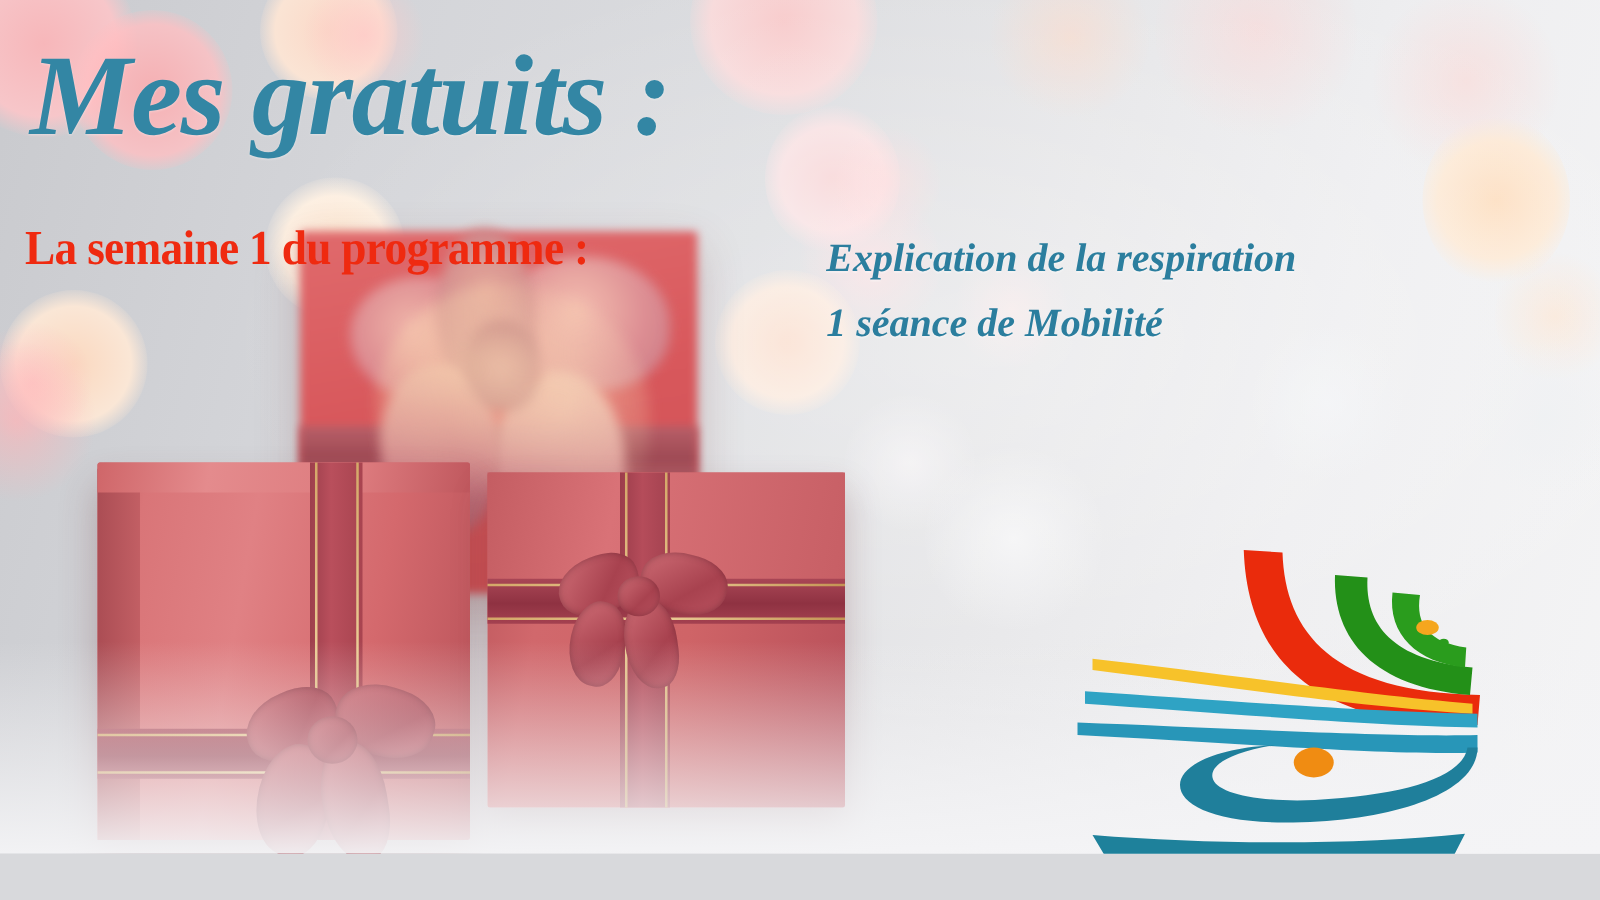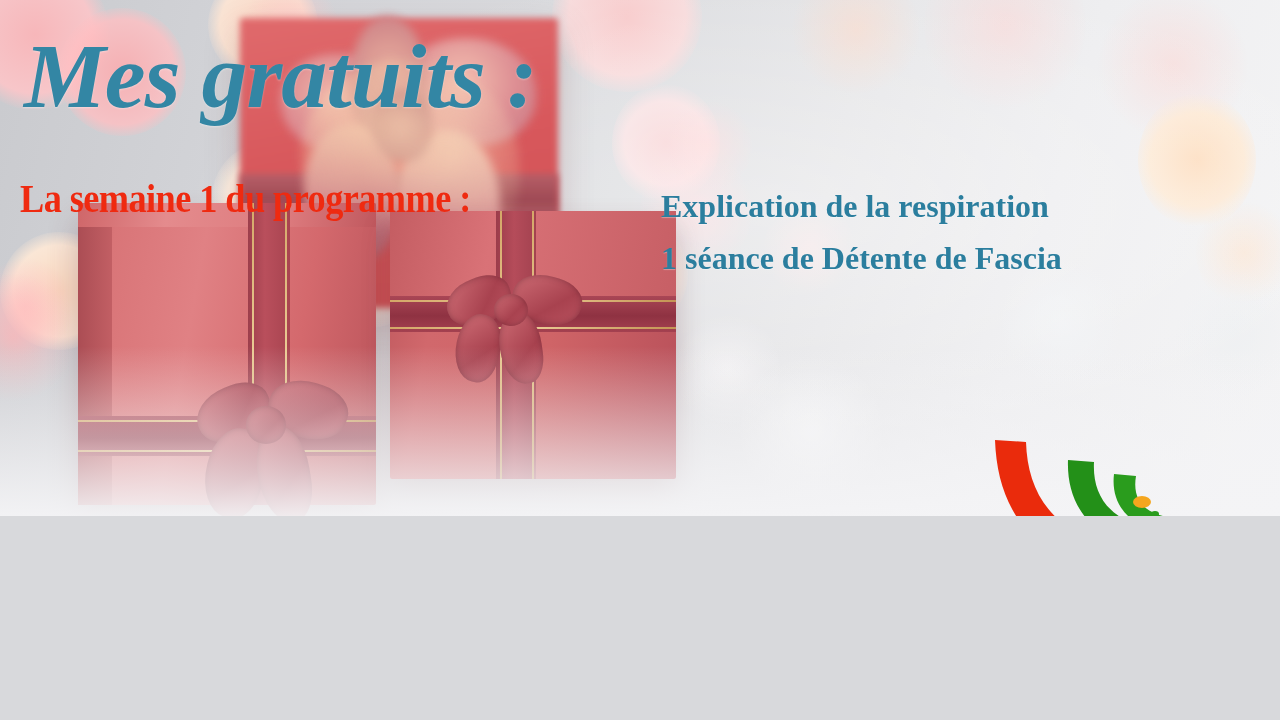--- a/index.html
+++ b/index.html
@@ -2,21 +2,21 @@
 <html><head>
 <meta charset="utf-8">
 <style>
   html,body{margin:0;padding:0;}
   body{
     width:1280px;height:720px;overflow:hidden;
     font-family:"Liberation Serif", serif;
     background:#d8d9dc;
   }
   #slide{
-    position:relative;width:1280px;height:516px;overflow:hidden;
+    position:relative;width:1280px;height:683px;overflow:hidden;
     background:
       linear-gradient(105deg,#c9cace 0%,#d4d5d9 22%,#dcdde0 45%,#e6e6e8 62%,#eeeef0 78%,#f4f4f5 100%);
   }
 
   
   .bokeh{position:absolute;border-radius:50%;pointer-events:none;}
 
   .vignette{
     position:absolute;inset:0;
     background:radial-gradient(ellipse at 62% 40%, rgba(255,255,255,.35) 0%, rgba(255,255,255,0) 55%);
@@ -114,21 +114,21 @@
     position:absolute;left:20px;top:179px;
     font-weight:700;font-size:39px;line-height:1;
     color:#ef2a10;letter-spacing:-0.6px;
     transform:scaleX(.93);transform-origin:left center;
     font-family:"Liberation Serif","DejaVu Serif",serif;
   }
   #list{
     position:absolute;left:661px;top:180px;width:600px;
   }
   #list .li{
-    font-weight:700;font-size:32px;line-height:52px;
+    font-style:italic;font-weight:700;font-size:32px;line-height:52px;
     color:#2b7e9e;white-space:nowrap;
     font-family:"Liberation Serif","DejaVu Serif",serif;
     text-shadow:0 1px 1px rgba(255,255,255,.35);
   }
 
   
   #logo{position:absolute;left:852px;top:430px;width:360px;height:282px;}
 </style>
 </head>
 <body>
@@ -203,21 +203,21 @@
     <div class="bowloop" style="left:494px;top:298px;width:34px;height:32px;border-radius:50%;"></div>
   </div>
 
   <div class="floorhaze"></div>
 
   <div id="title">Mes gratuits :</div>
   <div id="subtitle">La semaine 1 du programme :</div>
 
   <div id="list">
     <div class="li">Explication de la respiration</div>
-    <div class="li">1 séance de Détente de Fascia</div>
+    <div class="li">1 séance de Mobilité</div>
   </div>
 
   <div id="logo">
     <svg viewBox="0 0 360 282" width="360" height="282" xmlns="http://www.w3.org/2000/svg">
 
       <path d="M143 10 C 146 96, 198 152, 330 150 L 332 126 C 214 124, 176 76, 174 12 Z" fill="#ea2b0c"></path>
 
       <path d="M216 30 C 214 82, 248 120, 324 126 L 326 104 C 262 98, 240 70, 242 32 Z" fill="#239018"></path>
 
       <path d="M262 44 C 258 78, 282 100, 320 104 L 321 88 C 292 84, 280 70, 284 46 Z" fill="#2a9c1d"></path>

